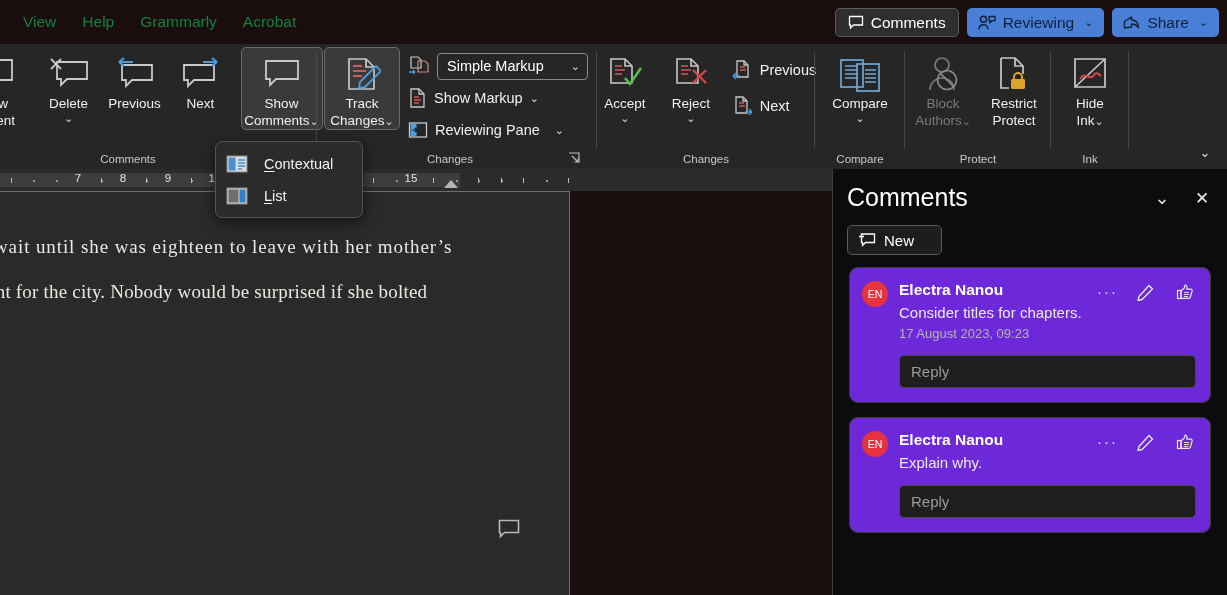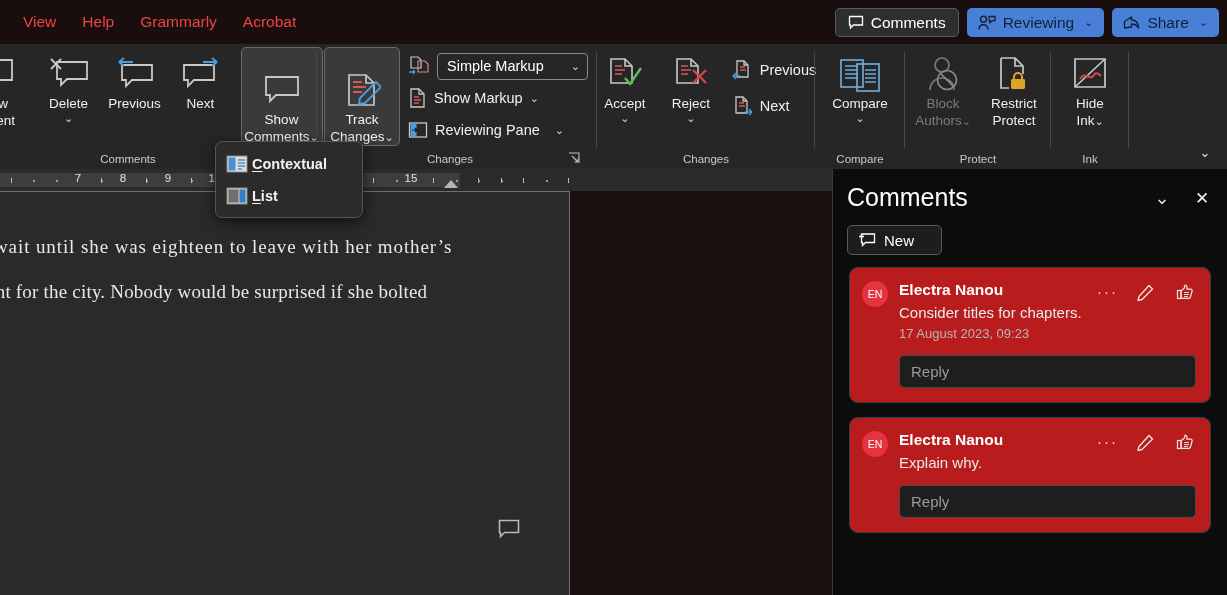--- a/index.html
+++ b/index.html
@@ -13,21 +13,21 @@
   #app { position: relative; width: 1227px; height: 595px; }
 
   
   .titlebar {
     position: absolute; left: 0; top: 0; width: 1227px; height: 44px;
     background: #1a0d0e;
     display: flex; align-items: center;
   }
   .tabs { display: flex; align-items: center; padding-left: 12px; gap: 4px; }
   .tab {
-    color: #ef4444; font-size: 15.5px; padding: 5px 11px; border-radius: 4px;
+    color: #15803d; font-size: 15.5px; padding: 5px 11px; border-radius: 4px;
     white-space: nowrap; cursor: default;
   }
   .titlebar-right {
     position: absolute; right: 8px; top: 8px; display: flex; align-items: center; gap: 8px;
   }
   .btn-comments {
     display: flex; align-items: center; gap: 7px;
     background: #2e2e2e; border: 1px solid #5a5a5a; border-radius: 5px;
     color: #ffffff; font-size: 15.5px; height: 29px; padding: 0 12px;
   }
@@ -65,21 +65,21 @@
   .rbtn.wide { width: 82px; }
   .rbtn .ic { height: 42px; display: flex; align-items: center; justify-content: center; }
   .rbtn .lbl {
     font-size: 13.5px; line-height: 16px; text-align: center; color: #f0f0f0;
     margin-top: 1px;
   }
   .rbtn .lbl.dim { color: #7b7b7b; }
   .rbtn .cv { font-size: 11px; color: #dcdcdc; line-height: 13px; }
   .rbtn.active {
     background: #3a3a3a; border: 1px solid #6b6b6b;
-    border-radius: 5px; padding-top: 21px;
+    border-radius: 5px; padding-top: 5px;
   }
 
   
   .srow { display: flex; align-items: center; gap: 7px; height: 30px; padding: 0 4px; color: #f0f0f0; font-size: 14.5px; text-align: center; }
   .srow .cv { font-size: 11px; color: #dcdcdc; }
 
   .dropsel {
     display: flex; align-items: center; justify-content: space-between;
     width: 151px; height: 27px; border: 1px solid #8a8a8a; border-radius: 4px;
     background: #262626; color: #ffffff; font-size: 14.5px; padding: 0 7px 0 9px;
@@ -97,22 +97,22 @@
   }
 
   
   .menu {
     position: absolute; left: 215px; top: 141px; width: 148px; height: 77px;
     background: #2b2b2b; border: 1px solid #555555; border-radius: 7px;
     box-shadow: 0 4px 14px rgba(0,0,0,.6);
     z-index: 90; padding: 6px 0;
   }
   .menu-item {
-    display: flex; align-items: center; gap: 4px;
-    height: 32px; padding: 0 10px; color: #f2f2f2; font-size: 14.5px; font-weight: bold;
+    display: flex; align-items: center; gap: 16px;
+    height: 32px; padding: 0 10px; color: #f2f2f2; font-size: 14.5px;
   }
   .menu-item u { text-underline-offset: 2px; }
 
   
   .ruler {
     position: absolute; left: 0; top: 169px; width: 832px; height: 22px;
     background: #2b2b2b; overflow: hidden;
   }
   .ruler-active { position: absolute; left: 0; top: 4px; height: 14px; background: #3d3d3d; }
   .ruler-tickrow { position: absolute; left: 0; top: 0; width: 832px; height: 22px; }
@@ -159,21 +159,21 @@
 
   .btn-new {
     display: flex; align-items: center; gap: 8px;
     margin: 0 0 12px 14px; height: 30px; width: 95px; padding: 0 10px;
     background: #1d1d1d; border: 1px solid #5a5a5a; border-radius: 5px;
     color: #ffffff; font-size: 15px;
   }
 
   .cards { padding: 0 16px; display: flex; flex-direction: column; gap: 14px; }
   .card {
-    background: #b91c1c; border: 1px solid #3d3d3d; border-radius: 9px;
+    background: #6d28d9; border: 1px solid #3d3d3d; border-radius: 9px;
     padding: 12px 14px 14px 12px; position: relative;
   }
   .card-top { display: flex; align-items: flex-start; gap: 11px; }
   .avatar {
     width: 26px; height: 26px; border-radius: 50%; background: #e5333f;
     color: #ffffff; font-size: 10.5px; display: flex; align-items: center; justify-content: center;
     flex: 0 0 26px; margin-top: 1px;
   }
   .card-body { flex: 1; min-width: 0; }
   .card-author { color: #ffffff; font-size: 15.5px; font-weight: bold; line-height: 20px; }

